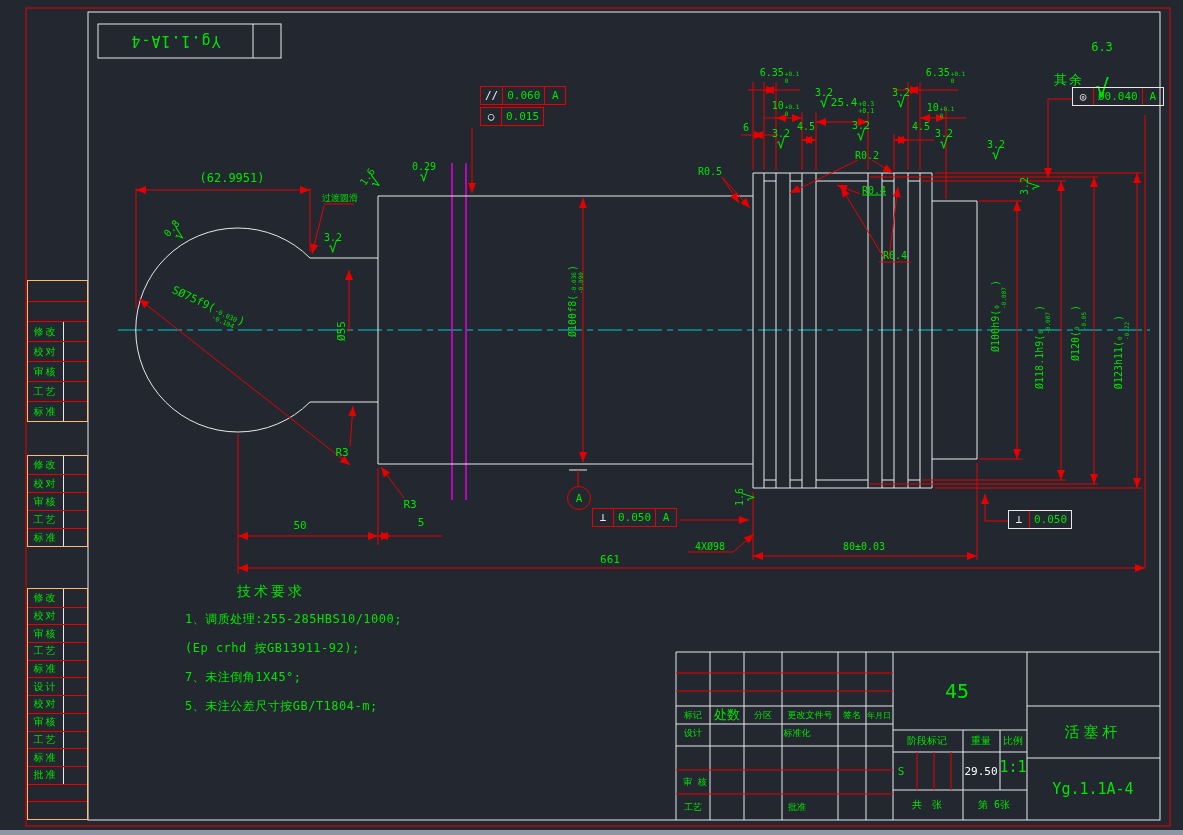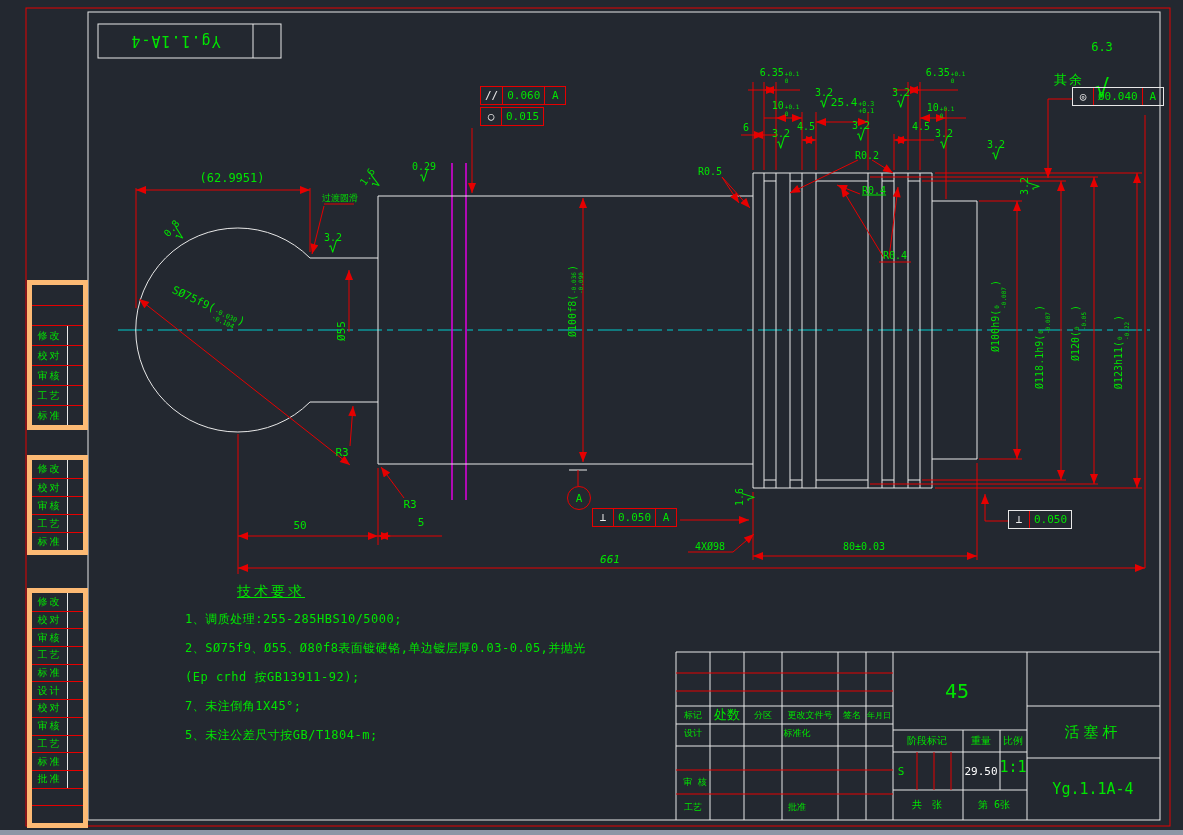--- a/index.html
+++ b/index.html
@@ -12,30 +12,30 @@
   .tol em{font-style:normal;display:block;text-align:left;}
   .rough{position:absolute;display:inline-flex;flex-direction:column;align-items:center;color:#00e500;z-index:5;}
   .rough i{font-style:normal;font-size:10px;line-height:1;}
   .rough b{font-weight:400;font-size:15px;line-height:.75;margin-top:-1px;}
   .rough.big i{font-size:12px;}
   .rough.big b{font-size:24px;line-height:.8;}
   .fcf{position:absolute;display:flex;border:1px solid #e60000;background:transparent;z-index:6;}
   .fcf .c{padding:0 4px;min-width:12px;text-align:center;font-size:11px;line-height:17px;color:#00e500;border-left:1px solid #e60000;white-space:nowrap;}
   .fcf .c:first-child{border-left:none;}
   .fcf .sym{color:#ececec;}
-  .strip{position:absolute;left:27px;width:61px;border:5px solid #fdba74;box-sizing:border-box;z-index:4;}
+  .strip{position:absolute;left:27px;width:61px;border:1px solid #fdba74;box-sizing:border-box;z-index:4;}
   .srow{display:flex;border-top:1px solid #e60000;box-sizing:border-box;}
   .srow:first-child{border-top:none;}
   .slab{width:36px;border-right:1px solid #e8e8e8;color:#00e500;font-size:10px;display:flex;align-items:center;justify-content:center;letter-spacing:2px;box-sizing:border-box;}
   .sblank{flex:1;}
   #datumA{position:absolute;left:578px;top:497px;width:22px;height:22px;margin:-11px 0 0 -11px;border:1px solid #e60000;border-radius:50%;display:flex;align-items:center;justify-content:center;color:#00e500;font-size:11px;z-index:6;}
   .tbt{position:absolute;transform:translate(-50%,-50%);color:#00e500;white-space:nowrap;z-index:5;}
   #borderTitle{position:absolute;left:98px;top:24px;width:155px;height:34px;display:flex;align-items:center;justify-content:center;color:#00e500;font-size:15px;transform:rotate(180deg);letter-spacing:1px;z-index:5;}
   #techreq{position:absolute;left:185px;top:583px;color:#00e500;z-index:5;}
-  #techtitle{margin-left:52px;font-size:14px;letter-spacing:3px;margin-bottom:4px;text-decoration:underline;}
+  #techtitle{margin-left:52px;font-size:14px;letter-spacing:3px;margin-bottom:4px;}
   .tline{font-size:12px;line-height:29px;white-space:nowrap;letter-spacing:.5px;}
   #qiyu{position:absolute;left:1069px;top:80px;transform:translate(-50%,-50%);color:#00e500;font-size:13px;letter-spacing:2px;z-index:5;}
   #qiyuMark{left:1102px;top:70px;transform:translate(-50%,-50%);gap:28px;}
   #winstrip{position:absolute;left:0;bottom:0;width:1183px;height:5px;background:#8e96a6;z-index:9;}
 </style>
 </head>
 <body>
 
 <div id="canvas">
 
@@ -224,22 +224,21 @@
   <b>√</b>
 </span>
 
 <div id="datumA">
   <span>A</span>
 </div>
 
 <div id="techreq">
   <div id="techtitle">技术要求</div>
   <div id="techlines">
-        <div class="tline">1、调质处理:255-285HBS10/5000;</div>
-        <div class="tline">2、SØ75f9、Ø55、Ø80f8表面镀硬铬,单边镀层厚0.03-0.05,并抛光</div>
+        <div class="tline">1、调质处理:255-285HBS10/1000;</div>
         <div class="tline">  (Ep crhd 按GB13911-92);</div>
         <div class="tline">7、未注倒角1X45°;</div>
         <div class="tline">5、未注公差尺寸按GB/T1804-m;</div>
       </div>
 </div>
 
 <div class="tbt" style="left:957px;top:691px;font-size:20px">45</div>
 <div class="tbt" style="left:1093px;top:732px;font-size:15px;letter-spacing:4px">活塞杆</div>
 <div class="tbt" style="left:1093px;top:789px;font-size:15px">Yg.1.1A-4</div>
 <div class="tbt" style="left:927px;top:741px;font-size:10px">阶段标记</div>
@@ -267,21 +266,21 @@
     <span class="anno" style="left: 340px; top: 198px; font-size: 9px; transform: translate(-50%, -50%) rotate(0deg);">过渡圆滑</span>
     <span class="anno" style="left: 207px; top: 309px; font-size: 11px; transform: translate(-50%, -50%) rotate(25deg);">SØ75f9(<span class="tol">
         <em>-0.030</em>
         <em>-0.104</em>
       </span>)</span>
     <span class="anno" style="left: 341px; top: 331px; font-size: 11px; transform: translate(-50%, -50%) rotate(-90deg);">Ø55</span>
     <span class="anno" style="left: 342px; top: 452px; font-size: 11px; transform: translate(-50%, -50%) rotate(0deg);">R3</span>
     <span class="anno" style="left: 410px; top: 504px; font-size: 11px; transform: translate(-50%, -50%) rotate(0deg);">R3</span>
     <span class="anno" style="left: 300px; top: 525px; font-size: 11px; transform: translate(-50%, -50%) rotate(0deg);">50</span>
     <span class="anno" style="left: 421px; top: 522px; font-size: 11px; transform: translate(-50%, -50%) rotate(0deg);">5</span>
-    <span class="anno" style="left: 610px; top: 559px; font-size: 11px; transform: translate(-50%, -50%) rotate(0deg); font-style: italic;">661</span>
+    <span class="anno" style="left: 610px; top: 559px; font-size: 11px; transform: translate(-50%, -50%) rotate(0deg);">661</span>
     <span class="anno" style="left: 576px; top: 301px; font-size: 10px; transform: translate(-50%, -50%) rotate(-90deg);">Ø100f8(<span class="tol">
         <em>-0.036</em>
         <em>-0.090</em>
       </span>)</span>
     <span class="anno" style="left: 780px; top: 76px; font-size: 10px; transform: translate(-50%, -50%) rotate(0deg);">6.35<span class="tol">
         <em>+0.1</em>
         <em>0</em>
       </span></span>
     <span class="anno" style="left: 946px; top: 76px; font-size: 10px; transform: translate(-50%, -50%) rotate(0deg);">6.35<span class="tol">
         <em>+0.1</em>

